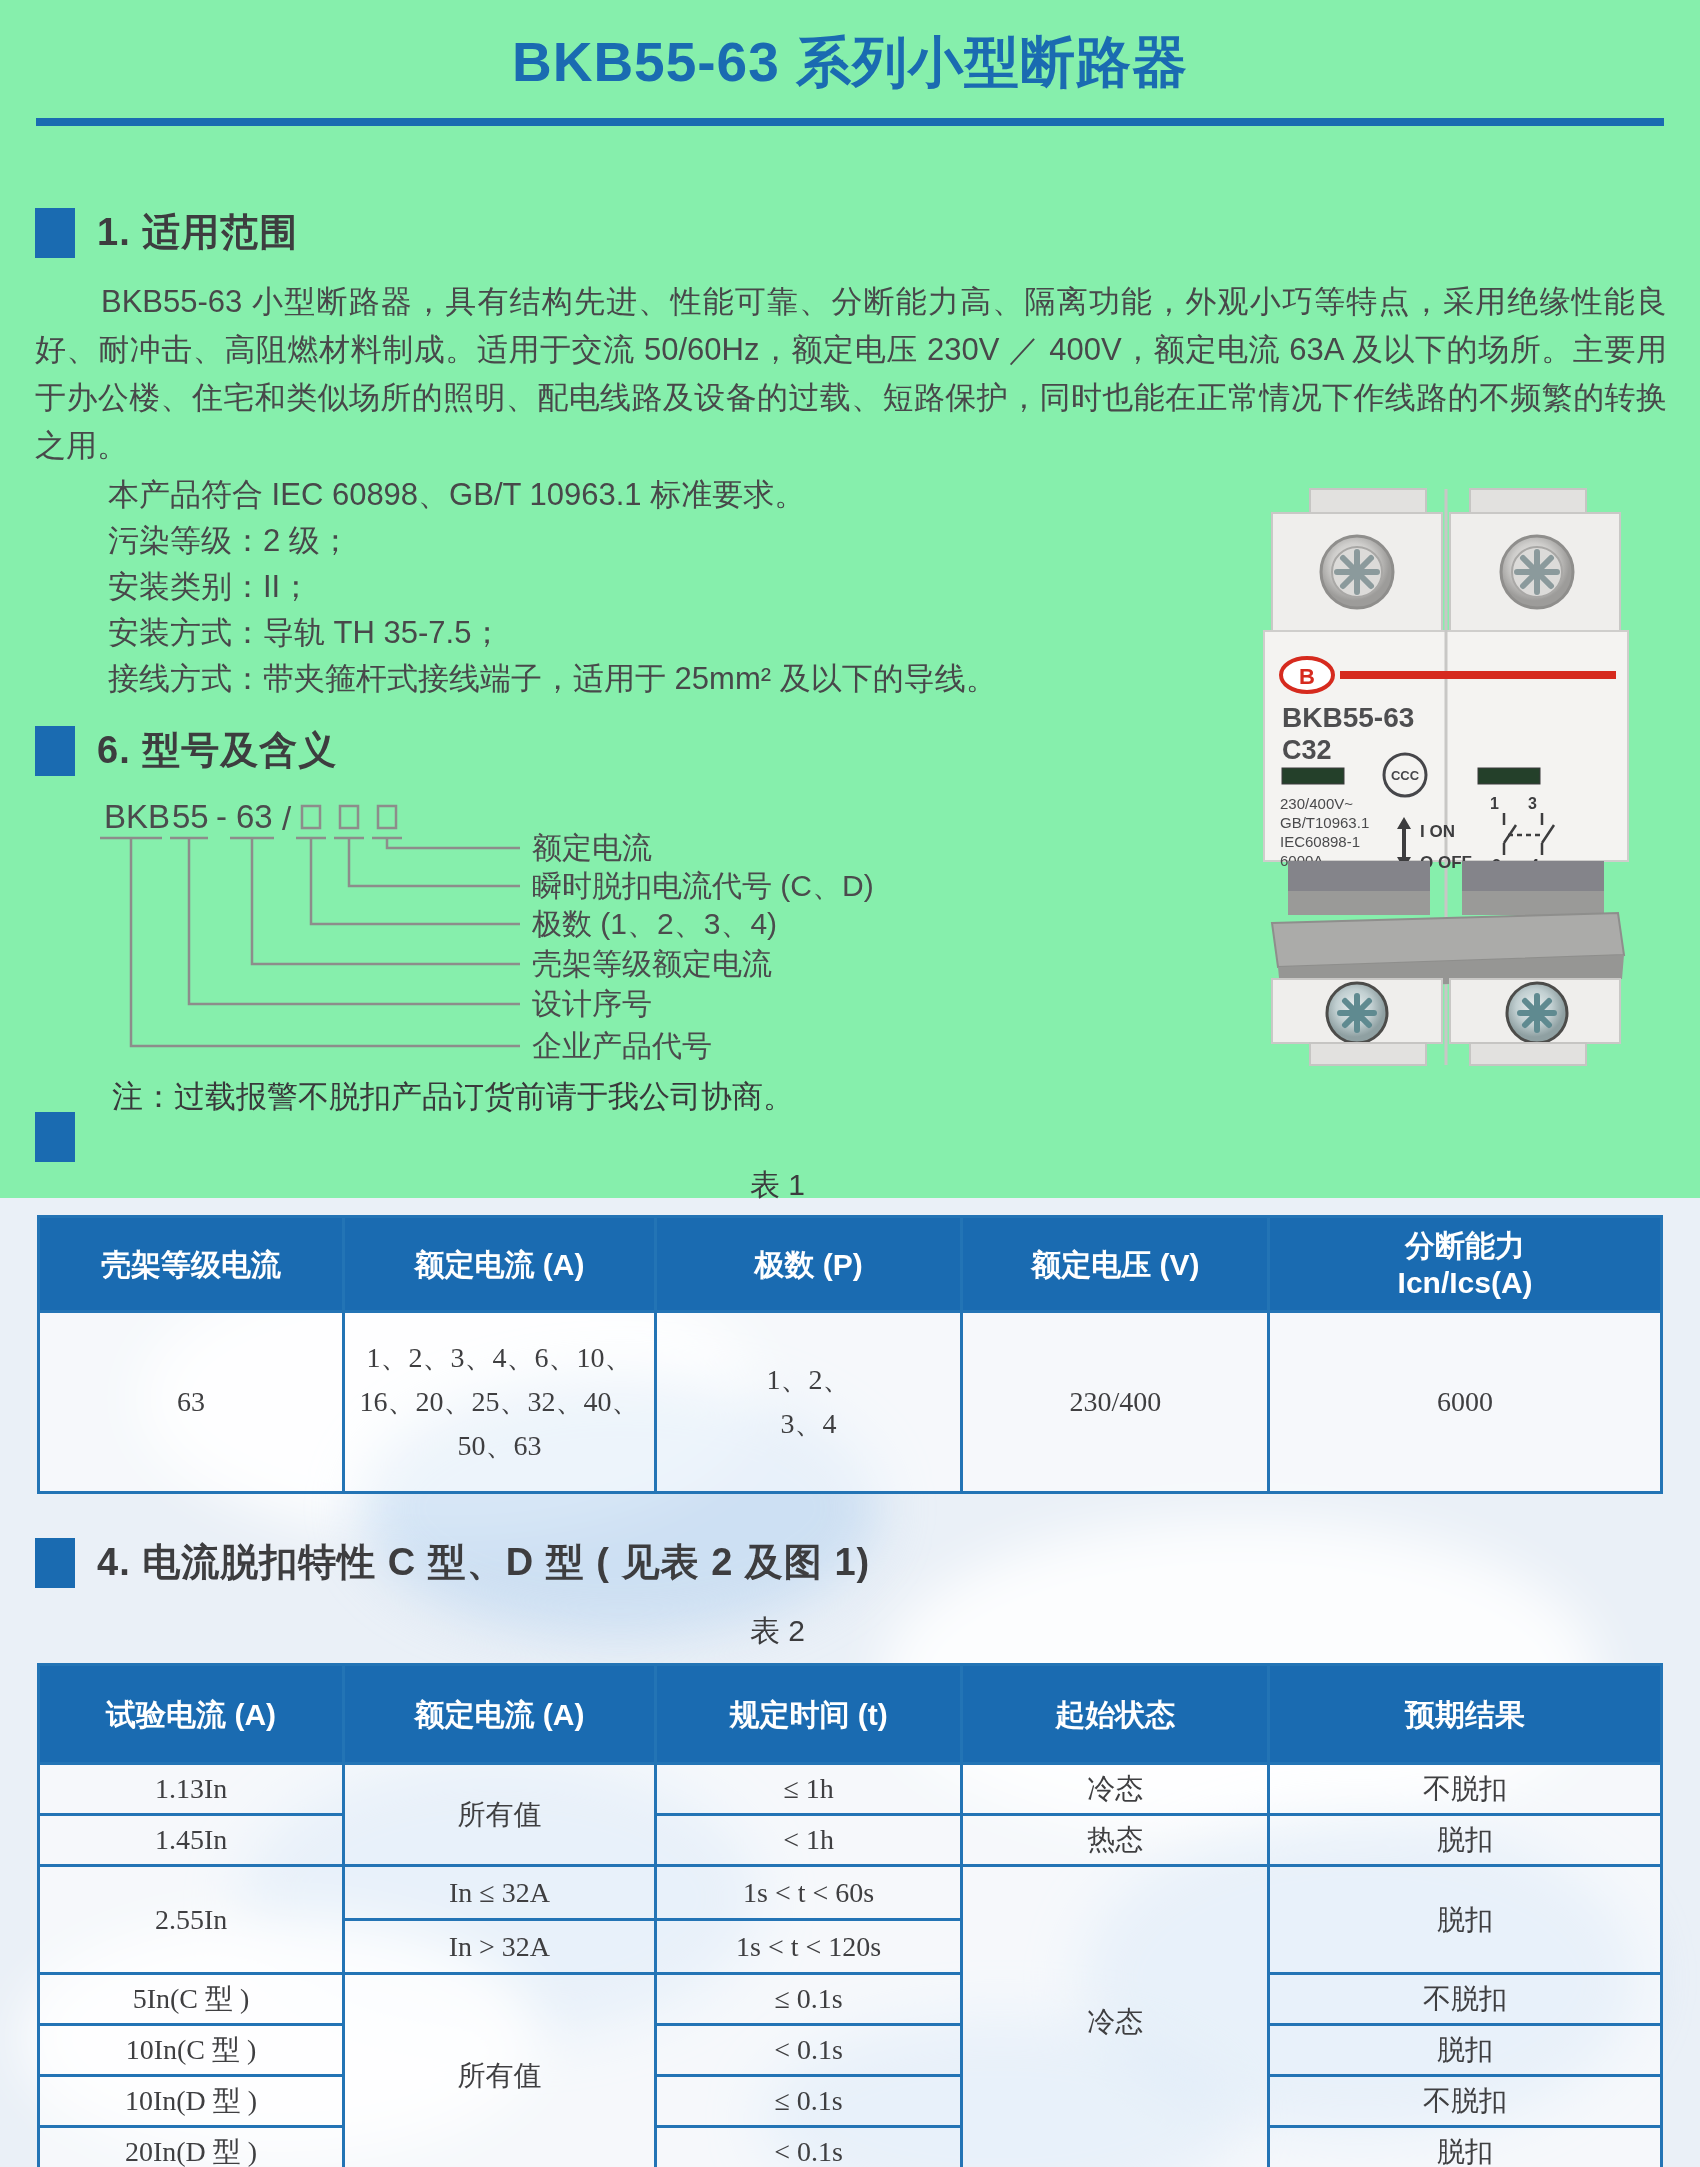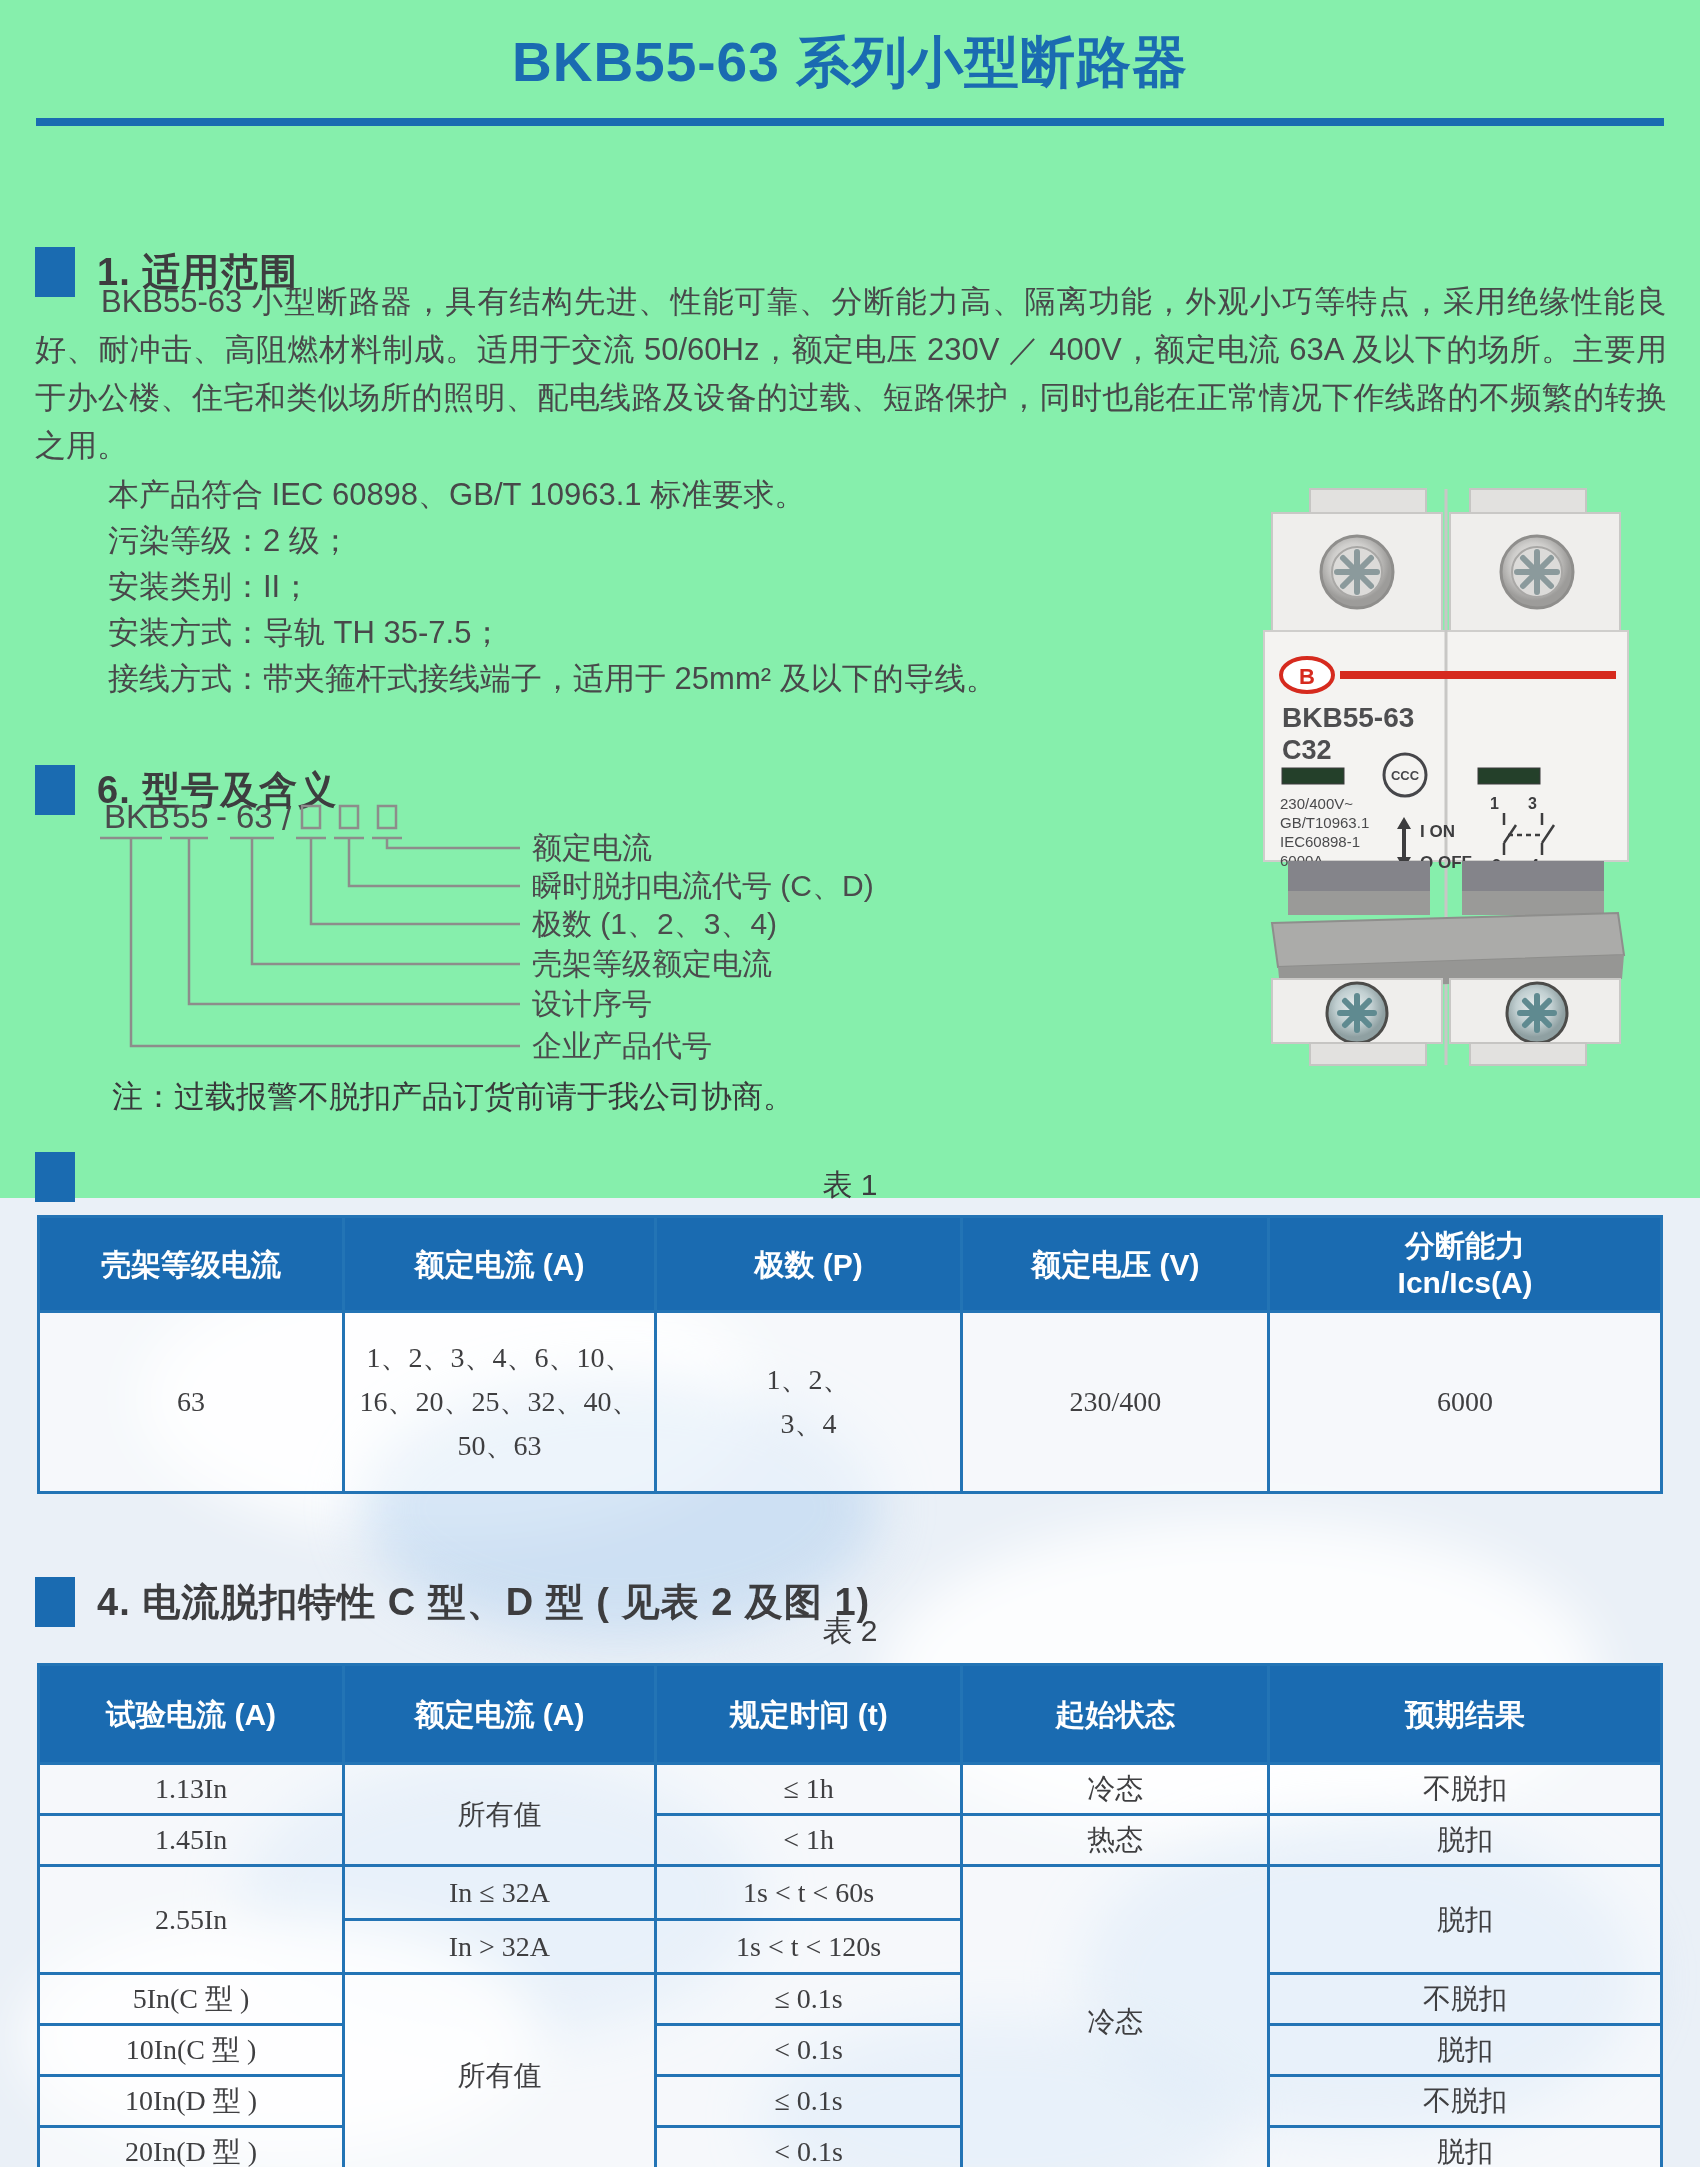--- a/index.html
+++ b/index.html
@@ -8,33 +8,33 @@
   
   .wash{position:absolute;left:0;top:1198px;width:1700px;height:969px;background:#eaf0f7;overflow:hidden;}
   .blob{position:absolute;border-radius:50%;filter:blur(26px);}
   .blob.w{background:rgba(255,255,255,0.85);}
   .blob.b{background:rgba(170,203,237,0.45);}
 
   .title{position:absolute;left:0;top:26px;width:1700px;text-align:center;
          font-size:55px;font-weight:800;color:#1a6bb1;letter-spacing:1px;}
   .rule{position:absolute;left:36px;top:118px;width:1628px;height:8px;background:#1a6bb1;}
 
-  .sec-head{position:absolute;display:flex;align-items:flex-start;margin-top:40px;}
+  .sec-head{position:absolute;display:flex;align-items:flex-end;}
   .sec-head .sq{width:40px;height:50px;background:#1a6bb1;margin-right:22px;flex:0 0 auto;}
   .sec-head .txt{font-size:38px;font-weight:700;color:#3d3d3f;letter-spacing:1px;}
 
   .para{position:absolute;left:35px;top:278px;width:1632px;font-size:31px;line-height:48px;
         color:#48484a;text-indent:66px;text-align:justify;}
   .spec-list{position:absolute;left:108px;top:472px;width:1400px;}
   .spec-list .li{font-size:31px;line-height:46px;color:#48484a;}
 
   .note{position:absolute;left:112px;top:1076px;font-family:"Liberation Serif","DejaVu Serif",serif;
         font-size:31px;color:#39393b;}
 
-  .tbl-label{position:absolute;width:200px;text-align:center;font-size:30px;color:#3c3c3e;}
+  .tbl-label{position:absolute;width:200px;font-size:30px;color:#3c3c3e;}
 
   table.dtab{position:absolute;left:37px;width:1626px;border-collapse:collapse;table-layout:fixed;}
   table.dtab th{background:#1a6bb1;color:#ffffff;font-size:30px;font-weight:700;
                 border:3px solid #2374b5;white-space:pre-line;line-height:37px;padding:6px 4px;}
   table.dtab td{border:3px solid #2374b5;background:rgba(255,255,255,0.55);
                 font-family:"Liberation Serif","DejaVu Serif",serif;font-size:28px;color:#3f3f41;
                 text-align:center;white-space:pre-line;line-height:44px;padding:2px 6px;}
   #table1{top:1215px;} #table1 th{height:80px;} #table1 td{height:174px;}
   #table2{top:1663px;} #table2 th{height:84px;}
 

